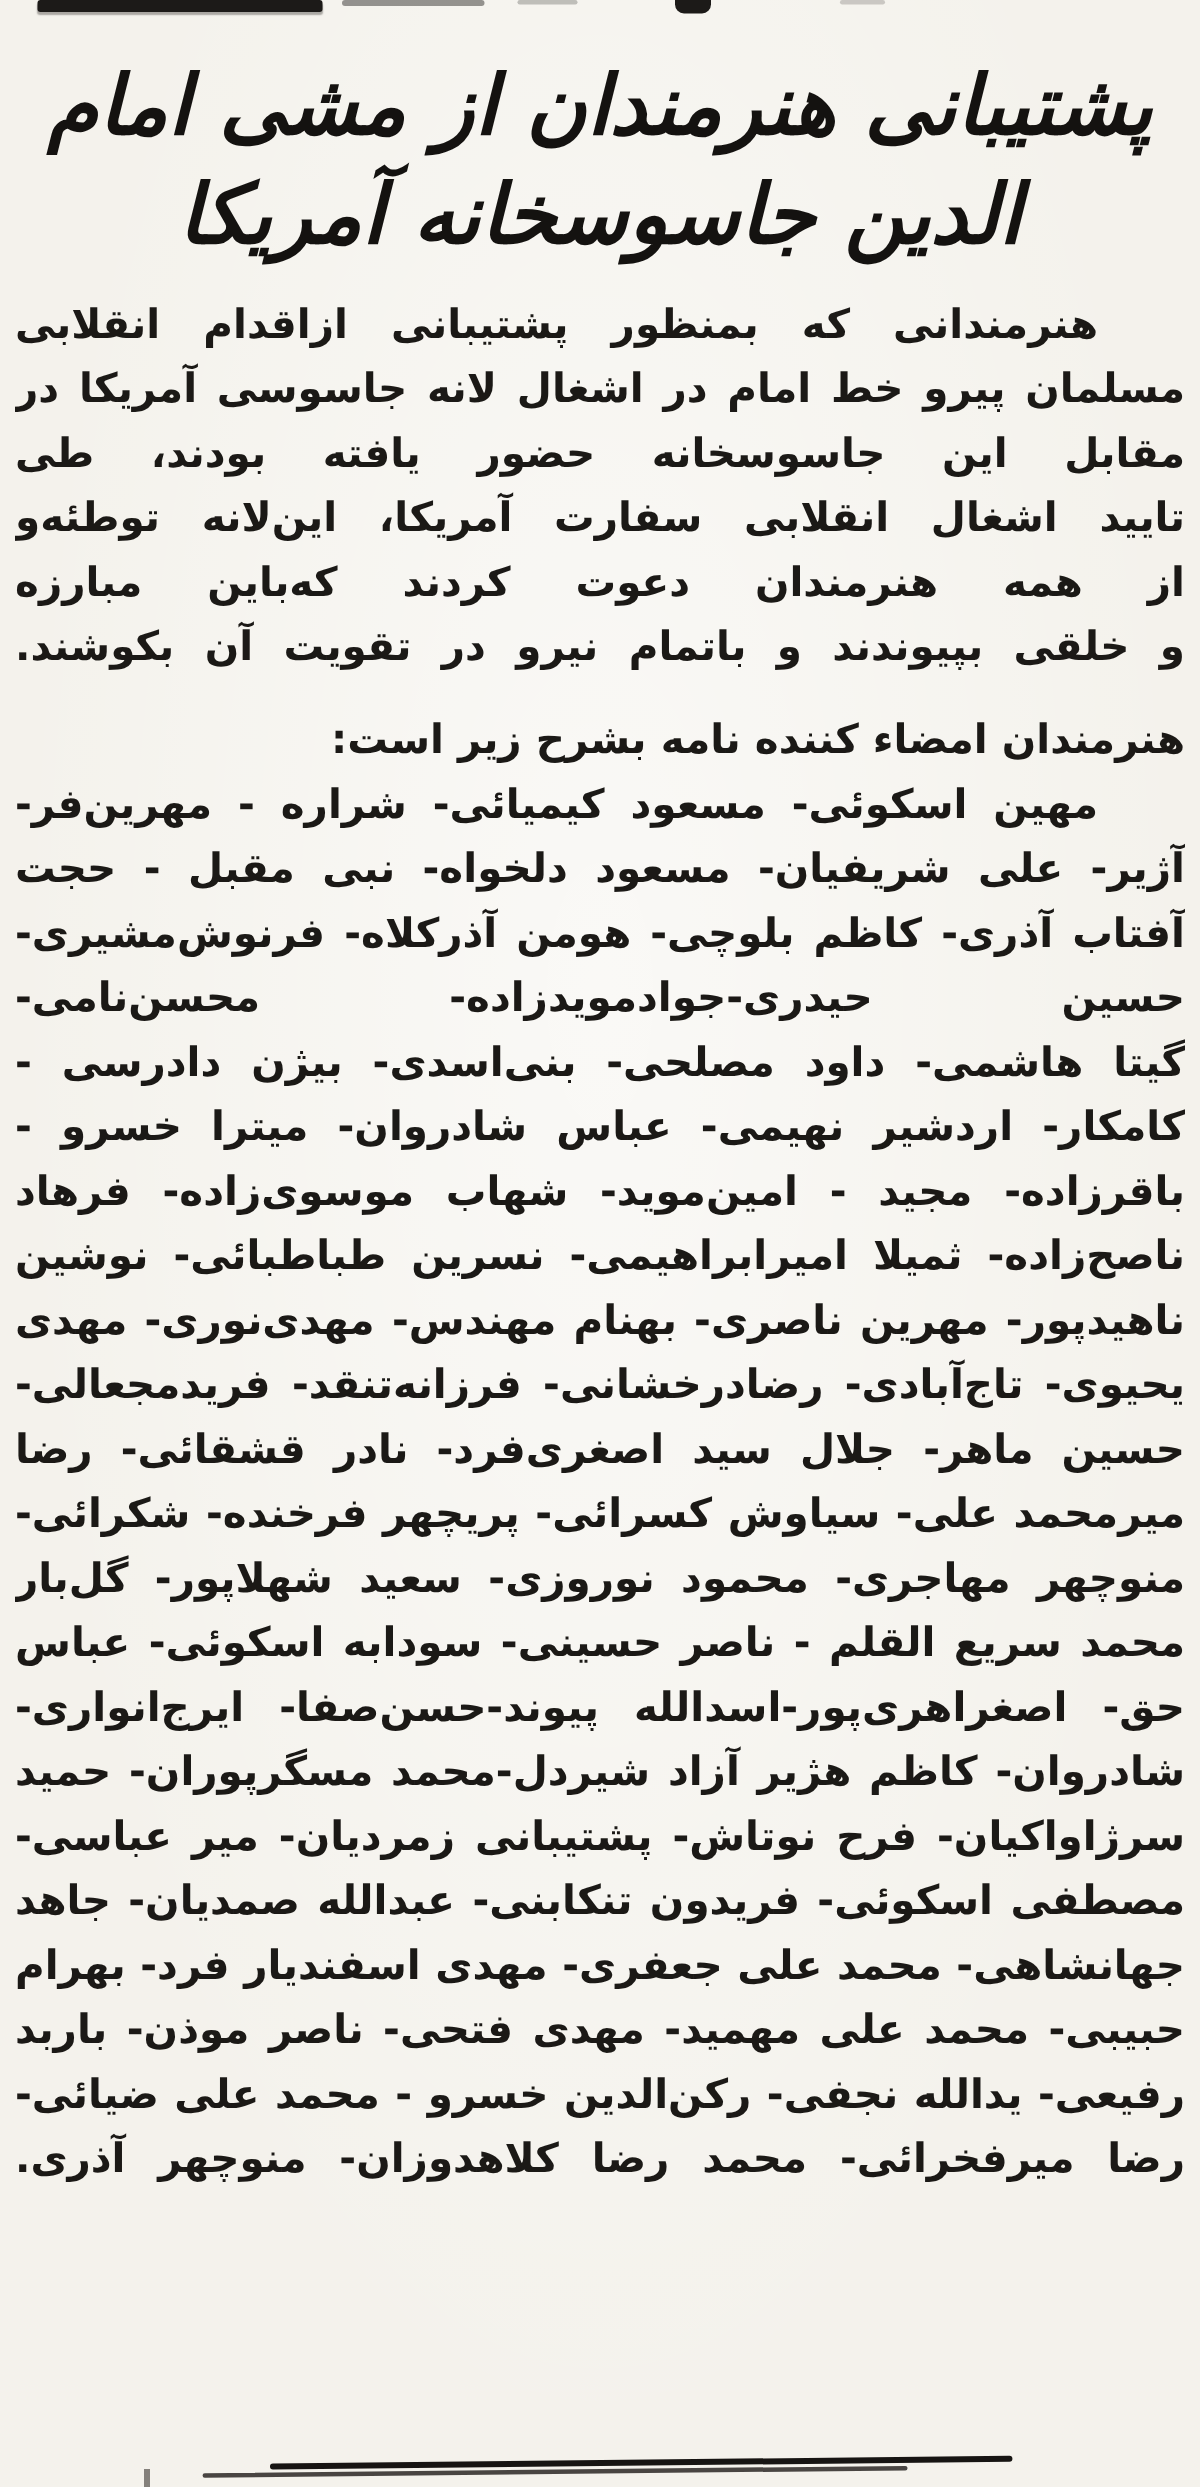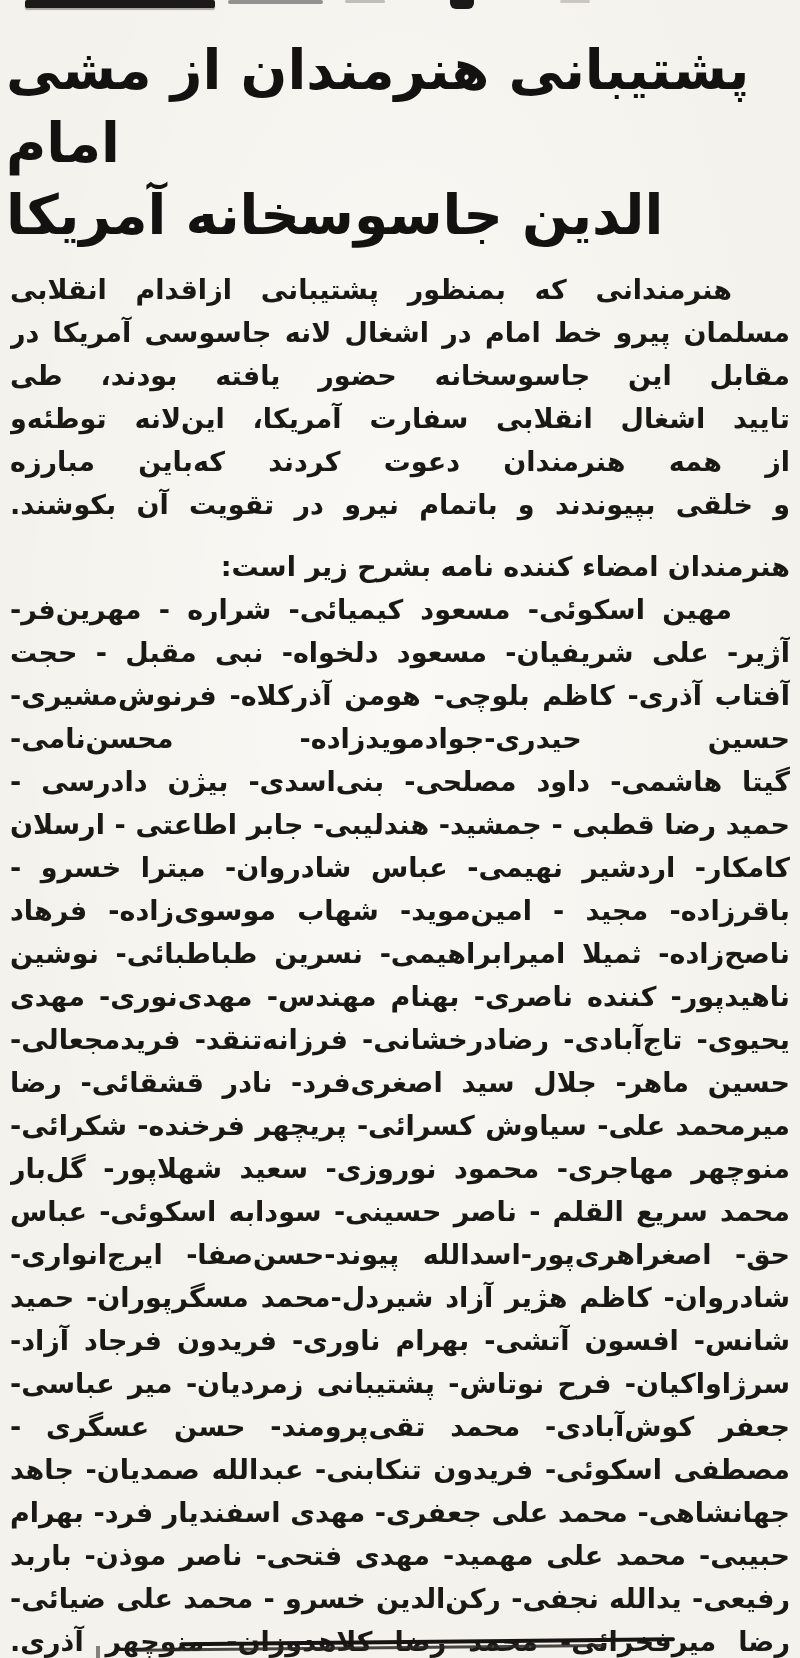--- a/index.html
+++ b/index.html
@@ -22,25 +22,26 @@
   
   .frag{position:absolute;background:#1c1a18;border-radius:2px;}
   .frag.f1{left:25px;top:0;width:190px;height:8px;box-shadow:0 2px 1px rgba(28,26,24,.35);}
   .frag.f2{left:228px;top:0;width:95px;height:4px;opacity:.45;}
   .frag.f3{left:345px;top:0;width:40px;height:3px;opacity:.25;}
   .frag.f4{left:450px;top:0;width:24px;height:9px;border-radius:0 0 6px 6px;}
   .frag.f5{left:560px;top:0;width:30px;height:3px;opacity:.2;}
 
   .headline{
     margin:34px 6px 0 6px;
-    text-align:left;
+    text-align:center;
     font-weight:bold;
     color:#141210;
     line-height:1.32;
     letter-spacing:-1px;
+    font-style:italic;
   }
   .headline .h-line1{font-size:55px;}
   .headline .h-line2{font-size:55px;}
 
   .article{
     margin:16px 10px 0 10px;
     font-size:27px;
     font-weight:bold;
     color:#1b1916;
     line-height:43px;
@@ -100,35 +101,32 @@
     <div class="line">تایید اشغال انقلابی سفارت آمریکا، این‌لانه توطئه‌و جاسوسی</div>
     <div class="line">از همه هنرمندان دعوت کردند که‌باین مبارزه ضدامپریالیستی</div>
     <div class="line">و خلقی بپیوندند و باتمام نیرو در تقویت آن بکوشند. اسامی</div>
     <div class="line end">هنرمندان امضاء کننده نامه بشرح زیر است:</div>
 
     <div class="line indent">مهین اسکوئی- مسعود کیمیائی- شراره - مهرین‌فر-</div>
     <div class="line">آژیر- علی شریفیان- مسعود دلخواه- نبی مقبل - حجت</div>
     <div class="line">آفتاب آذری- کاظم بلوچی- هومن آذرکلاه- فرنوش‌مشیری-</div>
     <div class="line">حسین حیدری-جوادمویدزاده- محسن‌نامی- شریف‌بنی‌هاشمی-</div>
     <div class="line">گیتا هاشمی- داود مصلحی- بنی‌اسدی- بیژن دادرسی -</div>
-    <div class="line">حمید رضا قطبی - جمشید- هندلیبی- جابر اطاعتی - ارسلان</div>
     <div class="line">کامکار- اردشیر نهیمی- عباس شادروان- میترا خسرو -</div>
     <div class="line">باقرزاده- مجید - امین‌موید- شهاب موسوی‌زاده- فرهاد</div>
     <div class="line">ناصح‌زاده- ثمیلا امیرابراهیمی- نسرین طباطبائی- نوشین</div>
-    <div class="line">ناهیدپور- کننده ناصری- بهنام مهندس- مهدی‌نوری- مهدی</div>
+    <div class="line">ناهیدپور- مهرین ناصری- بهنام مهندس- مهدی‌نوری- مهدی</div>
     <div class="line">یحیوی- تاج‌آبادی- رضادرخشانی- فرزانه‌تنقد- فریدمجعالی-</div>
     <div class="line">حسین ماهر- جلال سید اصغری‌فرد- نادر قشقائی- رضا</div>
     <div class="line">میرمحمد علی- سیاوش کسرائی- پریچهر فرخنده- شکرائی-</div>
     <div class="line">منوچهر مهاجری- محمود نوروزی- سعید شهلاپور- گل‌بار</div>
     <div class="line">محمد سریع القلم - ناصر حسینی- سودابه اسکوئی- عباس</div>
     <div class="line">حق- اصغراهری‌پور-اسدالله پیوند-حسن‌صفا- ایرج‌انواری-</div>
     <div class="line">شادروان- کاظم هژیر آزاد شیردل-محمد مسگرپوران- حمید</div>
-    <div class="line">شانس- افسون آتشی- بهرام ناوری- فریدون فرجاد آزاد-</div>
     <div class="line">سرژاواکیان- فرح نوتاش- پشتیبانی زمردیان- میر عباسی-</div>
-    <div class="line">جعفر کوش‌آبادی- محمد تقی‌پرومند- حسن عسگری -</div>
     <div class="line">مصطفی اسکوئی- فریدون تنکابنی- عبدالله صمدیان- جاهد</div>
     <div class="line">جهانشاهی- محمد علی جعفری- مهدی اسفندیار فرد- بهرام</div>
     <div class="line">حبیبی- محمد علی مهمید- مهدی فتحی- ناصر موذن- باربد</div>
     <div class="line">رفیعی- یدالله نجفی- رکن‌الدین خسرو - محمد علی ضیائی-</div>
     <div class="line">رضا میرفخرائی- محمد رضا کلاهدوزان- منوچهر آذری.</div>
   </div>
 
   <div class="footer-rule">
     <div class="r1"></div>
     <div class="r2"></div>

